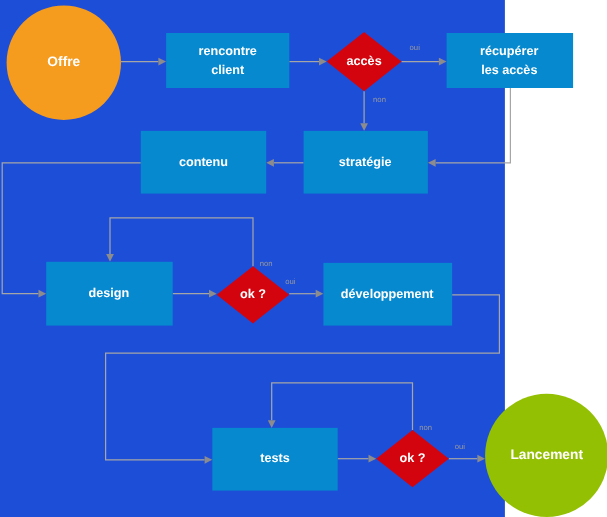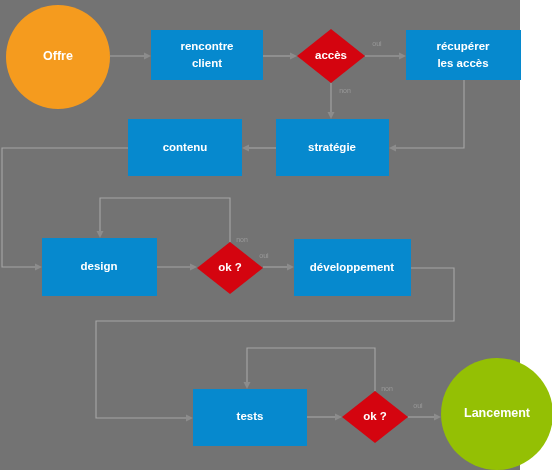--- a/index.html
+++ b/index.html
@@ -8,23 +8,23 @@
     background: #ffffff;
   }
   body {
     width: 552px;
     height: 470px;
     font-family: "Liberation Sans", sans-serif;
     overflow: hidden;
   }
   #flow-root {
     position: relative;
-    width: 520px;
+    width: 459px;
     height: 470px;
-    background: #737373;
+    background: #1d4ed8;
     text-align: center;
   }
   svg#flow-svg {
     position: absolute;
     top: 0;
     left: 0;
     width: 552px;
     height: 470px;
     display: block;
   }

